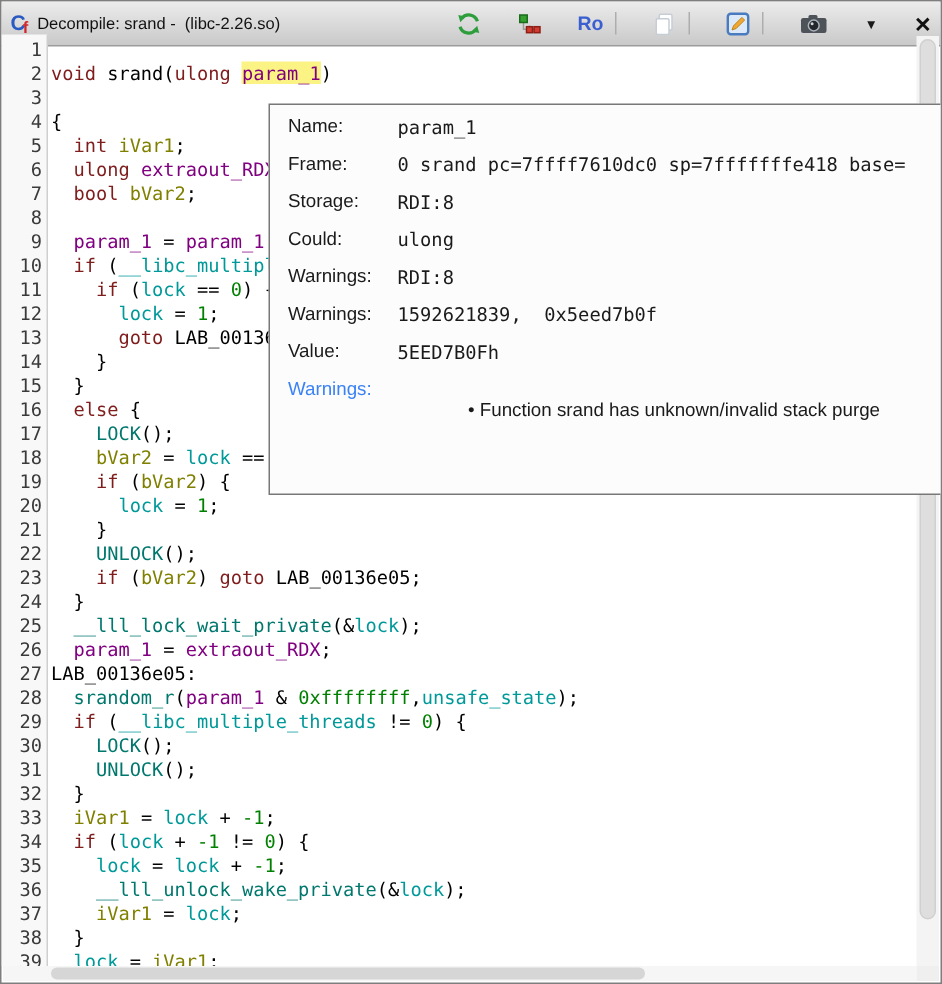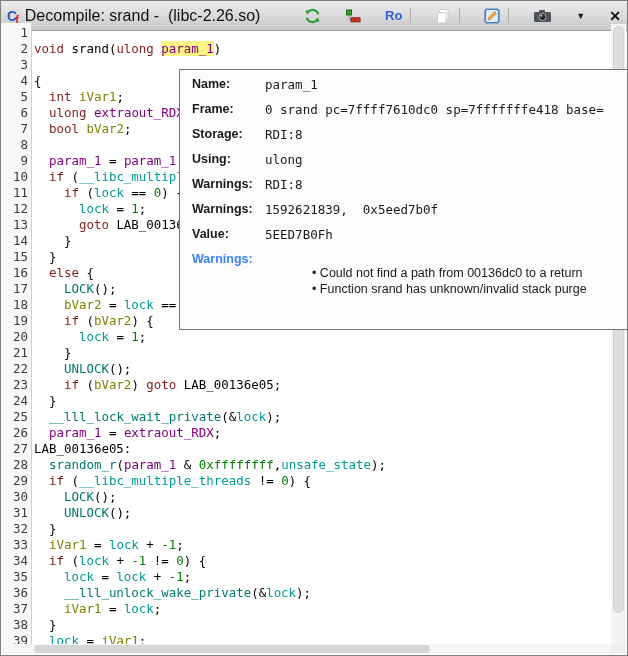--- a/index.html
+++ b/index.html
@@ -11,21 +11,21 @@
   
   .titlebar{
     position:absolute; left:0; top:0; right:0; height:30px;
     background:linear-gradient(#ececec,#c9c9c9);
     border-bottom:1px solid #9b9b9b;
     display:flex; align-items:center; padding:0 6px; box-sizing:border-box;text-align:right;
   }
   .cficon{font-weight:bold; margin-right:6px; white-space:nowrap;}
   .cf-c{color:#2b59c3; font-size:14px;}
   .cf-f{color:#d3262a; font-size:11px; margin-left:-2px; vertical-align:-2px;}
-  .title-text{font-size:16px; color:#111; white-space:pre;}
+  .title-text{font-size:11px; color:#111; white-space:pre;}
   .tb-icons{margin-left:auto; display:flex; align-items:center; gap:8px;}
   .tb-btn{display:flex; align-items:center; justify-content:center; height:18px; cursor:default;padding-left:16px;}
   .ro-label{color:#3a5fd0; font-weight:bold; font-size:13px;}
   .tsep{width:1px; height:15px; background:#adadad;}
   .menu-glyph{font-size:9px; color:#1a1a1a;}
   .close-glyph{font-size:14px; font-weight:bold; color:#111;}
   
   .gutter{
     position:absolute; left:0; top:22px; bottom:11px; width:31px;
     background:#f8f8f8; border-right:1px solid #cfcfcf; box-sizing:border-box; z-index:0;
@@ -51,21 +51,21 @@
   .hscroll{position:absolute; left:1px; right:16px; bottom:1px; height:10px; background:#f6f6f6; z-index:2;}
   .hthumb{position:absolute; left:32px; width:396px; top:1px; bottom:1px; background:#d6d6d6; border-radius:5px;}
   .corner{position:absolute; right:1px; bottom:1px; width:15px; height:10px; background:#efefef; z-index:2;}
   
   .tooltip{
     position:absolute; left:178px; top:68px; width:460px; height:261px; z-index:10;
     background:#fcfcfc; border:1px solid #787878; box-sizing:border-box; overflow:hidden;
   }
   .tt-body{padding:7px 0 0 12px;}
   .tt-row{display:flex; height:25px; align-items:flex-start;}
-  .tt-label{width:73px; flex:0 0 73px; font-size:12.5px; font-weight:bold; color:#1a1a1a;}
+  .tt-label{width:73px; flex:0 0 73px; font-size:12.5px; font-weight:normal; color:#1a1a1a;}
   .tt-value{font-family:"DejaVu Sans Mono", monospace; font-size:12.5px; color:#1a1a1a; white-space:pre;}
   .tt-warn-row{display:flex; align-items:flex-start;}
   .tt-label.warn{color:#3b82f6;}
   .tt-warnings{margin:13px 0 0 47px; padding:0; list-style:none;}
   .tt-warnings li{font-size:12.5px; line-height:16px; color:#1a1a1a; white-space:nowrap;}
   .tt-warnings li::before{content:"\2022  "; }
 </style>
 </head>
 <body>
 
@@ -146,38 +146,37 @@
         </div>
         <div class="tt-row">
           <span class="tt-label">Frame:</span>
           <span class="tt-value">0 srand pc=7ffff7610dc0 sp=7fffffffe418 base=</span>
         </div>
         <div class="tt-row">
           <span class="tt-label">Storage:</span>
           <span class="tt-value">RDI:8</span>
         </div>
         <div class="tt-row">
-          <span class="tt-label">Using:</span>
+          <span class="tt-label">Could:</span>
           <span class="tt-value">ulong</span>
         </div>
         <div class="tt-row">
           <span class="tt-label">Warnings:</span>
           <span class="tt-value">RDI:8</span>
         </div>
         <div class="tt-row">
           <span class="tt-label">Warnings:</span>
           <span class="tt-value">1592621839,  0x5eed7b0f</span>
         </div>
         <div class="tt-row">
           <span class="tt-label">Value:</span>
           <span class="tt-value">5EED7B0Fh</span>
         </div>
         <div class="tt-warn-row">
         <span class="tt-label warn">Warnings:</span>
         <ul class="tt-warnings">
-            <li>Could not find a path from 00136dc0 to a return</li>
             <li>Function srand has unknown/invalid stack purge</li>
           </ul>
       </div>
     </div>
   </div>
 
 </div>
 
 </body></html>

